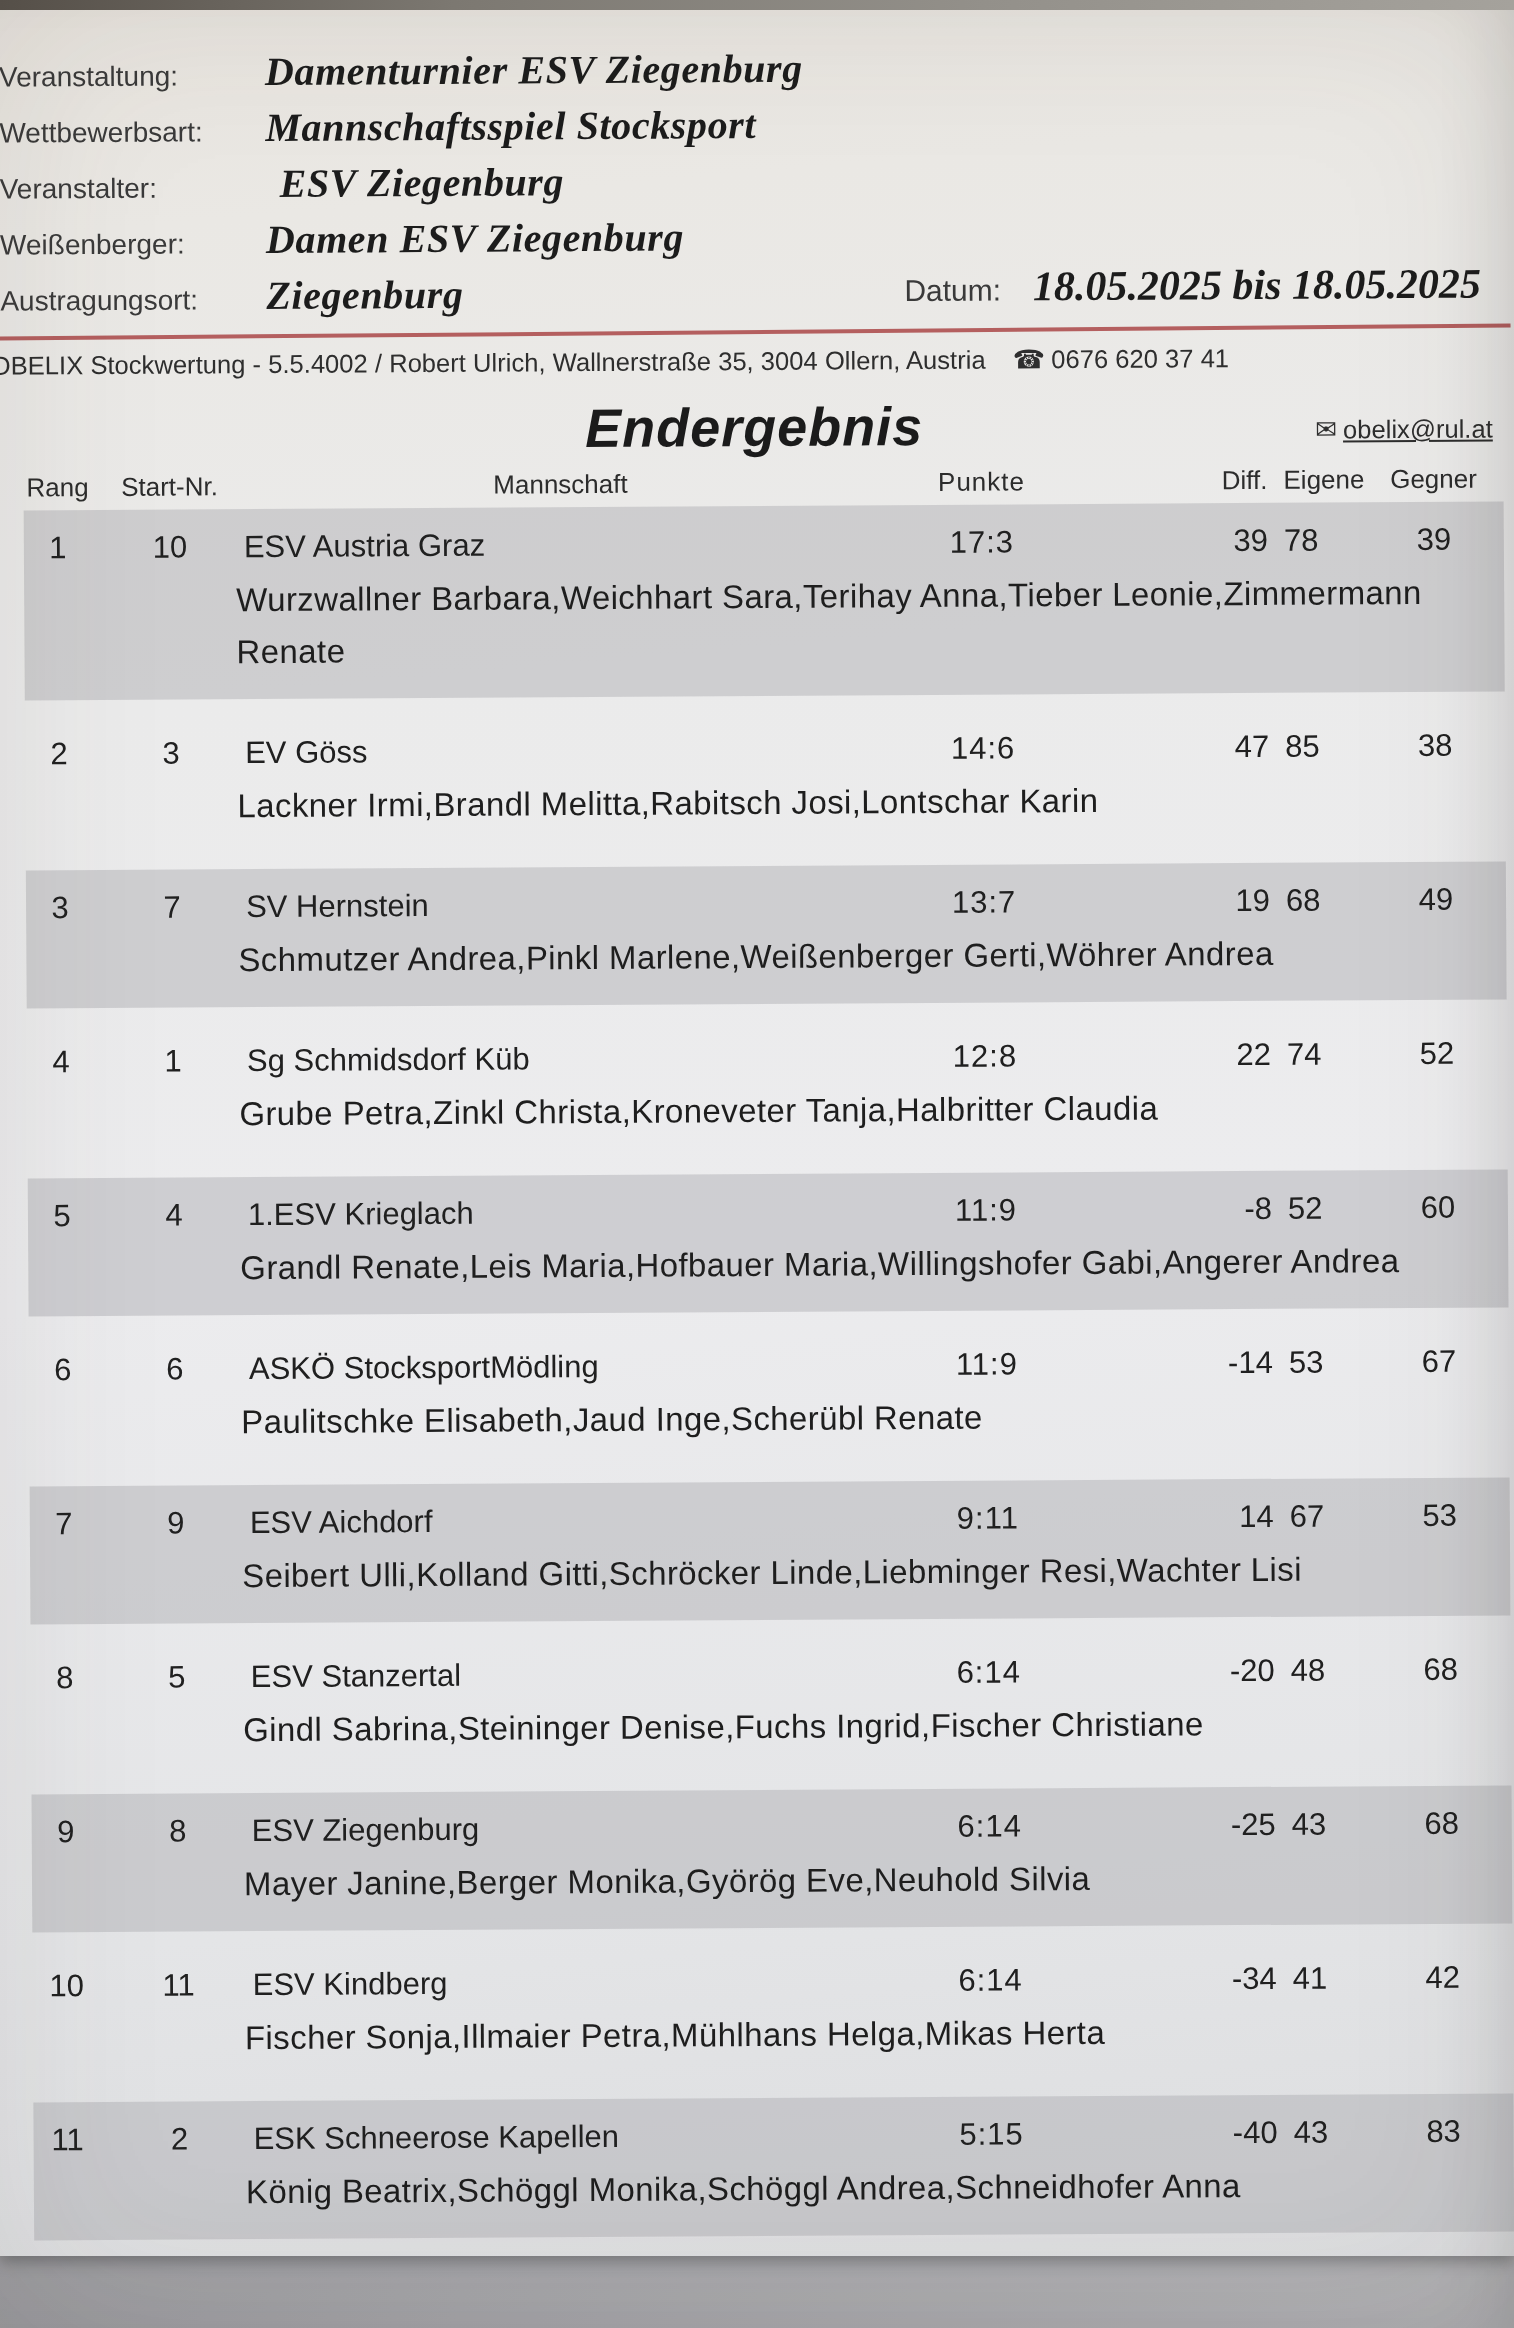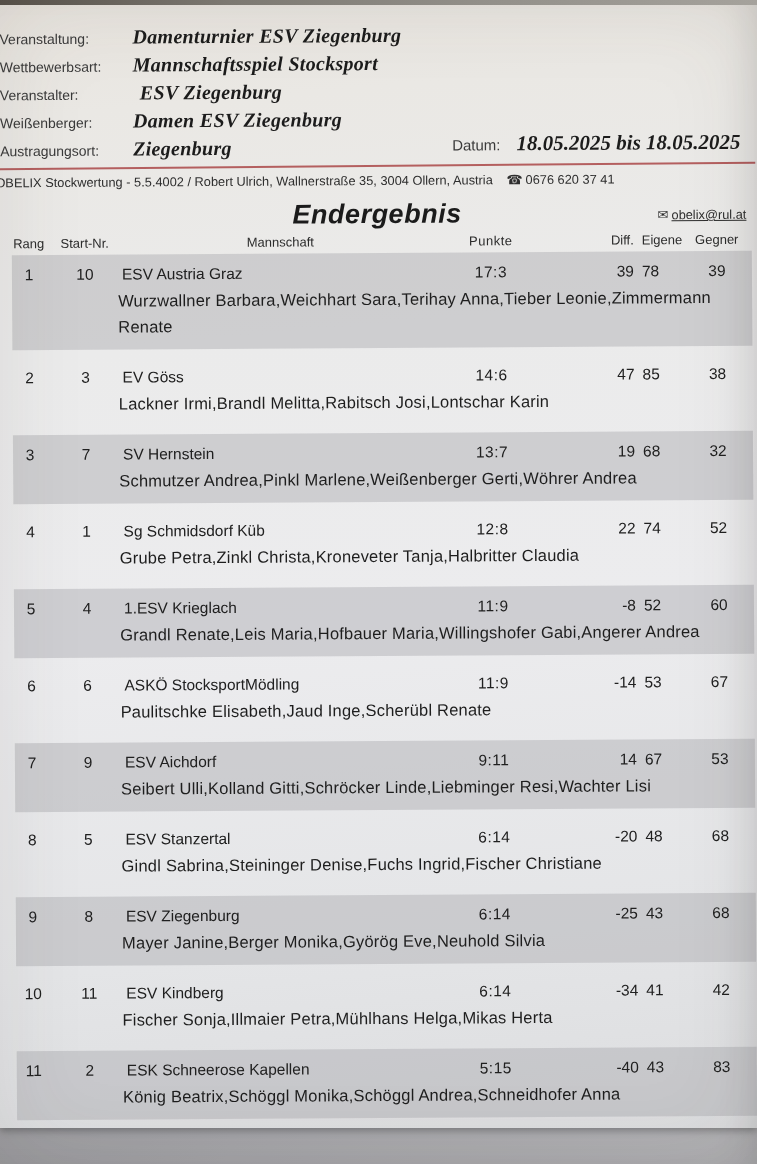--- a/index.html
+++ b/index.html
@@ -183,21 +183,21 @@
   </div>
 
   <div class="row shaded">
     <div class="grid team-line">
       <span class="c-rang">3</span>
       <span class="c-start">7</span>
       <span class="c-mann">SV Hernstein</span>
       <span class="c-punkte">13:7</span>
       <span class="c-diff">19</span>
       <span class="c-eigene">68</span>
-      <span class="c-gegner">32</span>
+      <span class="c-gegner">49</span>
     </div>
     <div class="players">Schmutzer Andrea,Pinkl Marlene,Weißenberger Gerti,Wöhrer Andrea</div>
   </div>
 
   <div class="row">
     <div class="grid team-line">
       <span class="c-rang">4</span>
       <span class="c-start">1</span>
       <span class="c-mann">Sg Schmidsdorf Küb</span>
       <span class="c-punkte">12:8</span>

